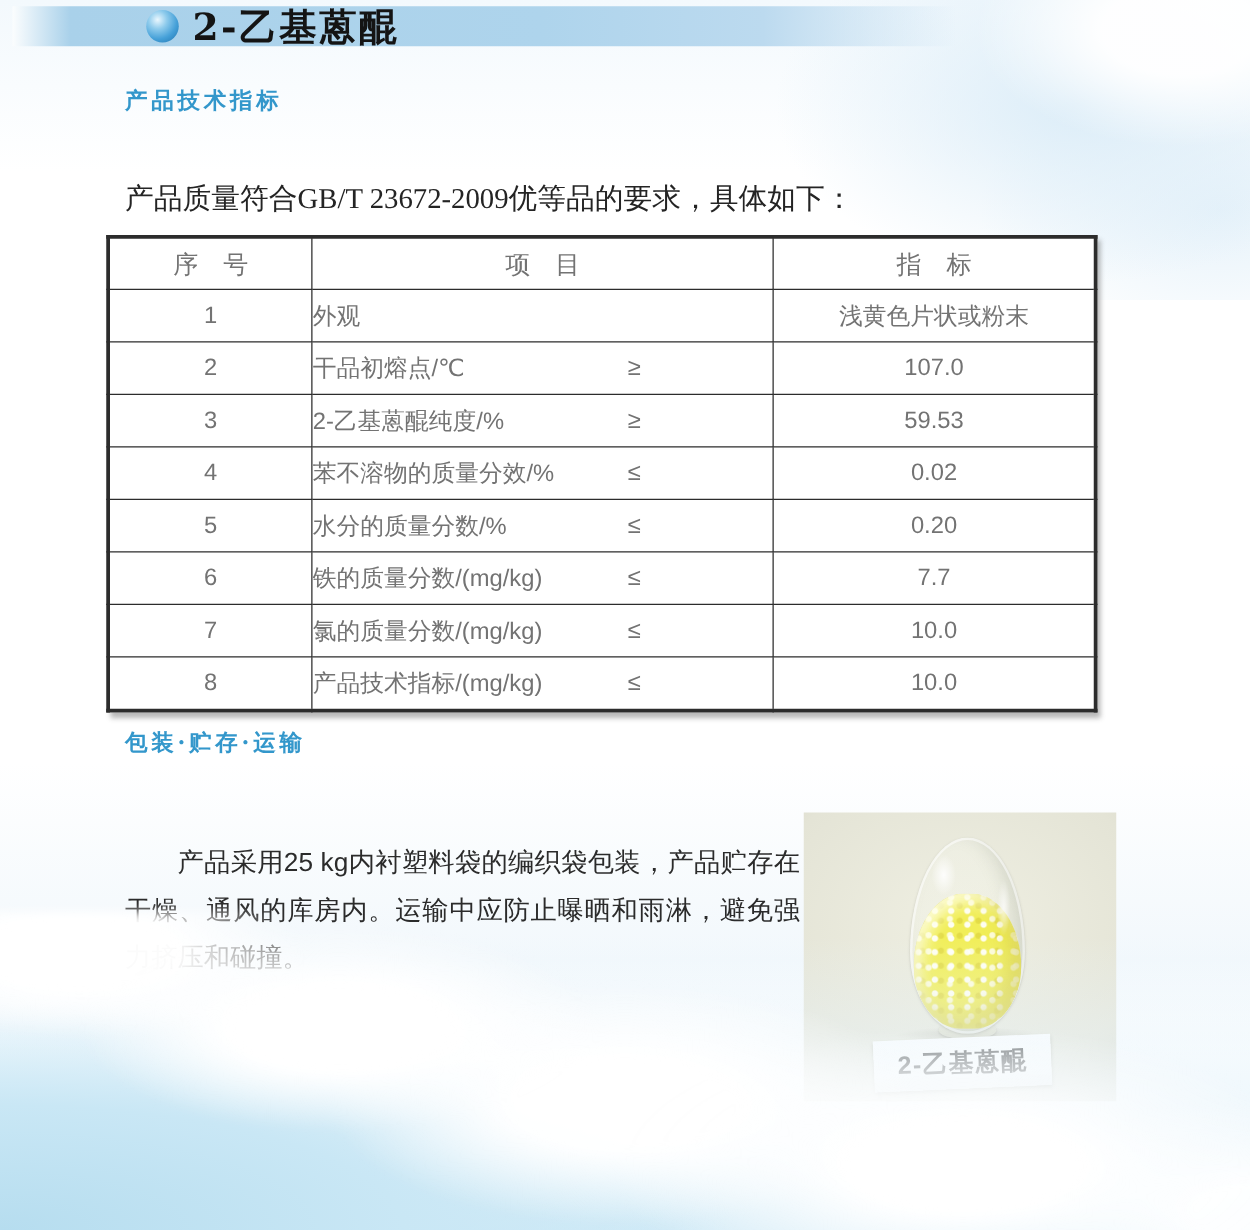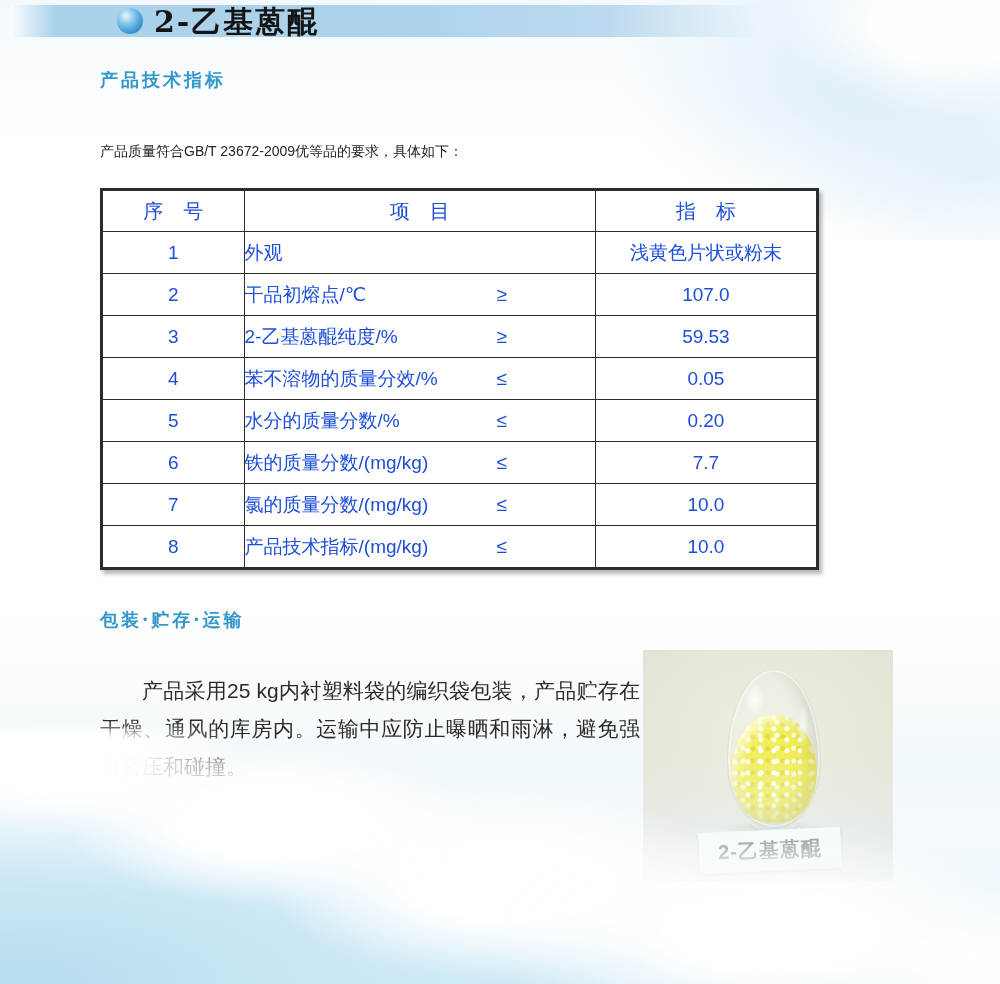--- a/index.html
+++ b/index.html
@@ -37,34 +37,34 @@
     font-size:30px; font-weight:bold; color:#141414; letter-spacing:2px; white-space:nowrap;
   }
 
   
   .sec-heading {
     position:absolute; left:100px;
     font-family:"DejaVu Serif","Liberation Serif",serif;
     font-size:18px; font-weight:bold; color:#3397cb; letter-spacing:3px; white-space:nowrap;
   }
   .h-spec { top:68px; }
-  .h-pack { top:608px; }
+  .h-pack { top:582px; }
 
   .intro-text {
     position:absolute; left:100px; top:143px;
-    font-size:14px; color:#242424; white-space:nowrap;
+    font-size:23px; color:#242424; white-space:nowrap;font-family:Liberation Serif, serif;
   }
 
   
   table.spec {
-    position:absolute; left:100px; top:188px; width:719px;
+    position:absolute; left:85px; top:188px; width:793px;
     border-collapse:collapse; background:#ffffff;
     border:3px solid #2c2c2c;
     box-shadow:3px 4px 4px rgba(95,95,95,0.45);
-    font-size:19px; color:#1d4ed8;
+    font-size:19px; color:#737373;
   }
   table.spec td { border:1.5px solid #2c2c2c; padding:0; }
   tr.head td { height:40px; text-align:center; font-size:20px; }
   tr.row td { height:41px; }
   td.c-no { text-align:center; }
   td.c-val { text-align:center; }
   td.c-item { padding-left:14px; }
   .item-wrap { display:flex; align-items:center; }
   .item-wrap .lbl { width:252px; }
   .item-wrap .sym { font-size:19px; }
@@ -209,21 +209,21 @@
         <td class="c-val">59.53</td>
       </tr>
       <tr class="row">
         <td class="c-no">4</td>
         <td class="c-item">
             <div class="item-wrap">
               <span class="lbl">苯不溶物的质量分效/%</span>
               <span class="sym">≤</span>
             </div>
           </td>
-        <td class="c-val">0.05</td>
+        <td class="c-val">0.02</td>
       </tr>
       <tr class="row">
         <td class="c-no">5</td>
         <td class="c-item">
             <div class="item-wrap">
               <span class="lbl">水分的质量分数/%</span>
               <span class="sym">≤</span>
             </div>
           </td>
         <td class="c-val">0.20</td>

